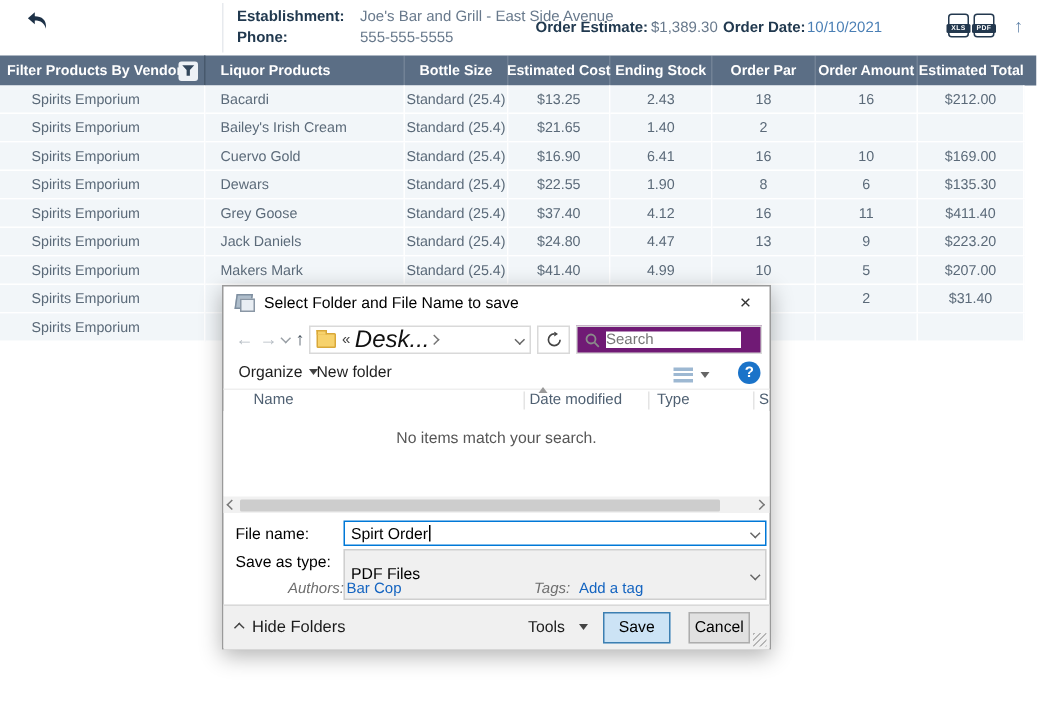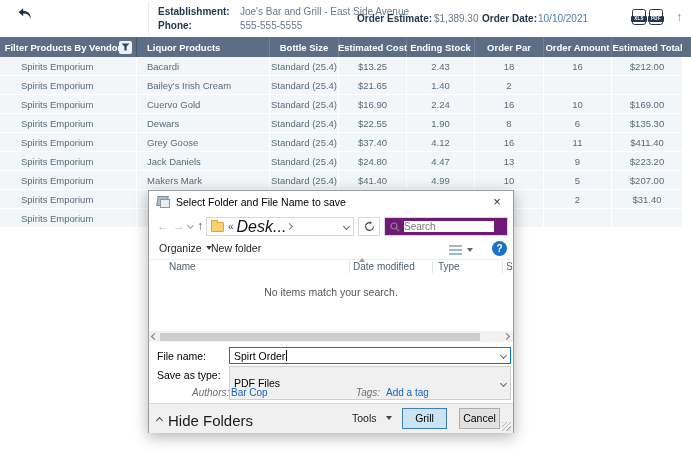--- a/index.html
+++ b/index.html
@@ -96,21 +96,21 @@
   .fname-input { position:absolute; left:80px; top:156px; width:282px; height:17px; border:1px solid #0078d7; background:#fff;
                  display:flex; align-items:center; padding:0 4px; font-size:10.5px; color:#000; cursor:text; }
   .text-caret { display:inline-block; width:1px; height:11px; background:#000; margin-left:1px; }
   .fname-input .chev, .ftype-select .chev { margin-left:auto; }
   .ftype-select { position:absolute; left:80px; top:175px; width:282px; height:16px; border:1px solid #cfcfcf; background:#f0f0f0;
                   display:flex; align-items:center; padding:16px 4px; font-size:10.5px; color:#000; cursor:pointer; }
   .meta-label { position:absolute; font-size:10px; color:#6e6e6e;font-style:italic; }
   .meta-link { position:absolute; font-size:10px; color:#1464c0; cursor:pointer; }
 
   .dlg-footer { position:absolute; left:0; top:212px; width:100%; height:30px; background:#f0f0f0; border-top:1px solid #d9d9d9; }
-  .hide-folders { position:absolute; left:8px; top:8px; display:flex; align-items:center; gap:6px; font-size:15px; color:#1b1b1b; cursor:pointer;justify-content:space-between; }
+  .hide-folders { position:absolute; left:8px; top:8px; display:flex; align-items:center; gap:6px; font-size:11px; color:#1b1b1b; cursor:pointer;justify-content:space-between; }
   .tools { position:absolute; left:203px; top:8px; display:flex; align-items:center; gap:9px; font-size:10.5px; cursor:pointer; }
   .btn { position:absolute; top:4px; height:21px; font-size:10.5px; text-align:center; line-height:19px; cursor:pointer; }
   .btn-save { left:253px; width:45px; background:#cce3f5; border:1px solid #3c7fb1; color:#000; }
   .btn-cancel { left:310px; width:41px; background:#e1e1e1; border:1px solid #adadad; color:#000; }
   .grip { position:absolute; right:2px; bottom:2px; width:9px; height:9px; cursor:nwse-resize;
           background:repeating-linear-gradient(135deg,#b5b5b5 0 1px,transparent 1px 3px); }
 </style>
 </head>
 <body>
 
@@ -183,21 +183,21 @@
         <div class="cell c5">1.40</div>
         <div class="cell c6">2</div>
         <div class="cell c7"></div>
         <div class="cell c8"></div>
       </div>
       <div class="trow">
         <div class="cell c1 left">Spirits Emporium</div>
         <div class="cell c2 left2">Cuervo Gold</div>
         <div class="cell c3">Standard (25.4)</div>
         <div class="cell c4">$16.90</div>
-        <div class="cell c5">2.24</div>
+        <div class="cell c5">6.41</div>
         <div class="cell c6">16</div>
         <div class="cell c7">10</div>
         <div class="cell c8">$169.00</div>
       </div>
       <div class="trow">
         <div class="cell c1 left">Spirits Emporium</div>
         <div class="cell c2 left2">Dewars</div>
         <div class="cell c3">Standard (25.4)</div>
         <div class="cell c4">$22.55</div>
         <div class="cell c5">1.90</div>
@@ -349,19 +349,19 @@
 
     <div class="dlg-footer">
       <div class="hide-folders">
         <span class="chev up" style="border-color:#444"></span>
         <span>Hide Folders</span>
       </div>
       <div class="tools">
         <span>Tools</span>
         <span class="tri-down"></span>
       </div>
-      <div class="btn btn-save">Grill</div>
+      <div class="btn btn-save">Save</div>
       <div class="btn btn-cancel">Cancel</div>
       <div class="grip"></div>
     </div>
   </div>
 
 </div>
 
 </body></html>

